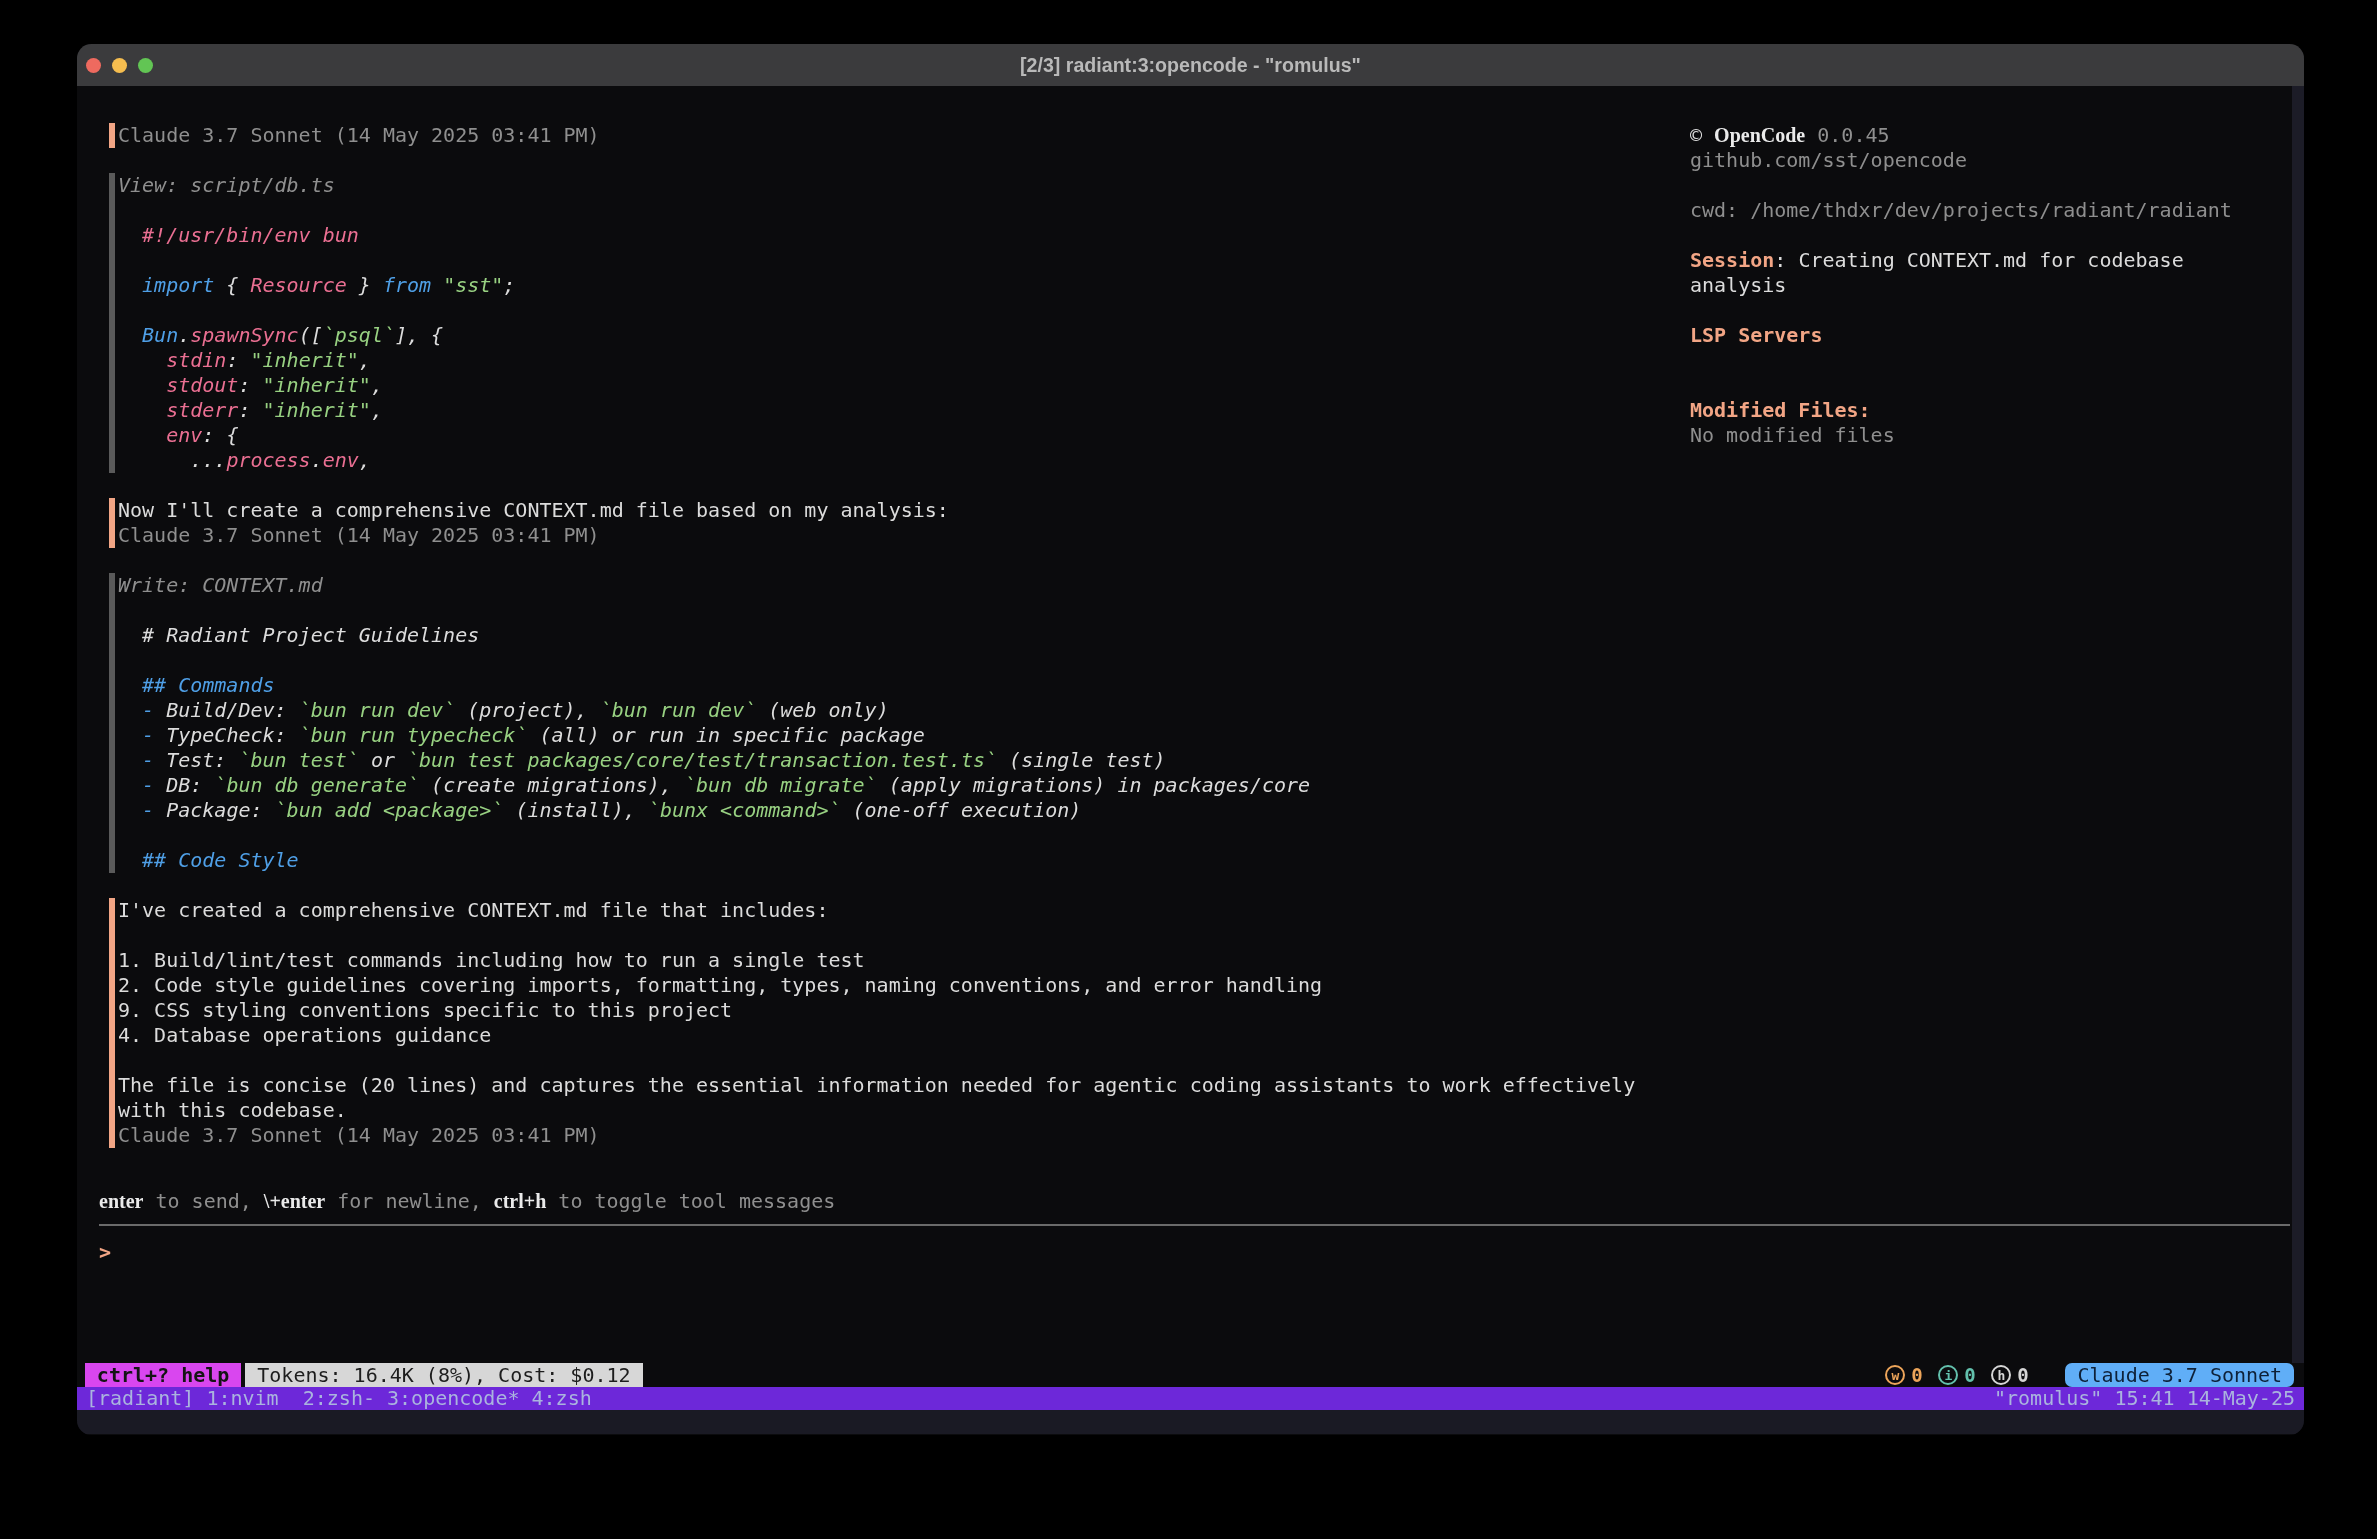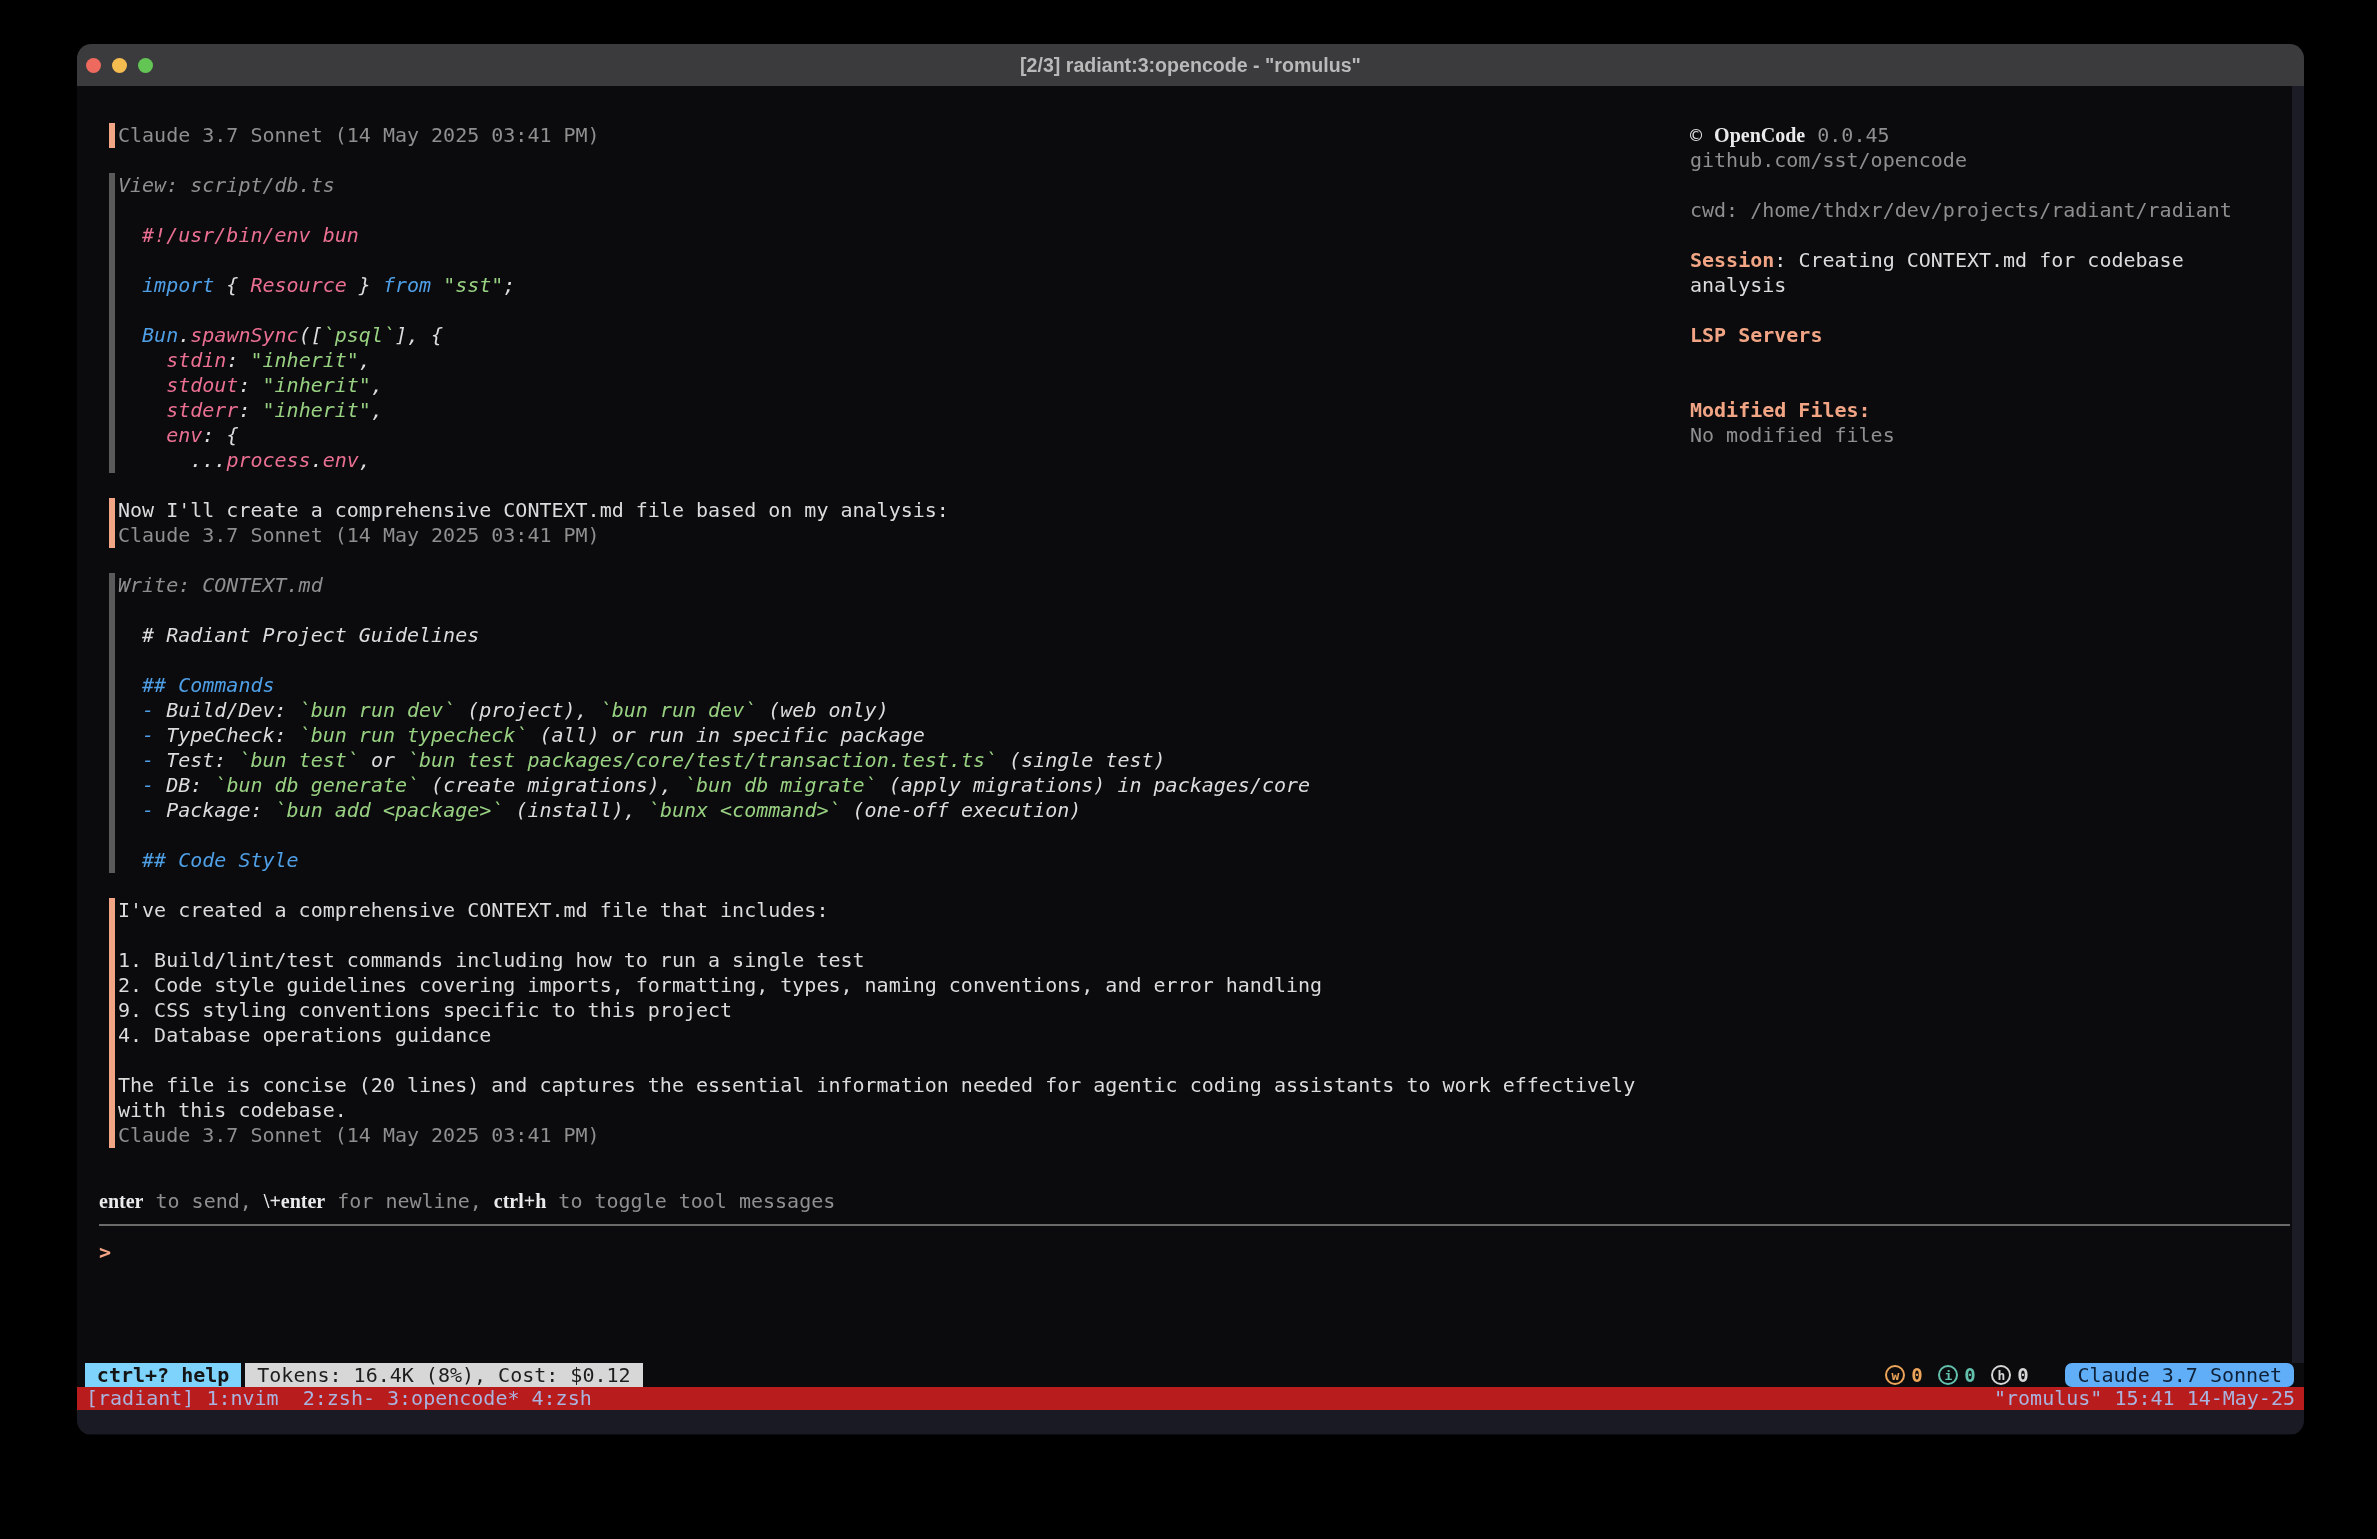--- a/index.html
+++ b/index.html
@@ -58,40 +58,40 @@
   .divider   { position:absolute; left:22px; top:1138px; width:2191px; height:2px; background:#6a6a6a; }
   .prompt    { position:absolute; left:22px; top:1154px; color:#f2a585; font-weight:bold; height:25px; line-height:25px; }
 
   
   .statusbar {
     position:absolute; left:0; top:1277px; right:9.8px; height:24px;
     display:flex; justify-content:space-between; align-items:center; padding-left:7.8px;
   }
   .status-left, .status-right { display:flex; align-items:center; height:24px; }
   .chip { height:24px; line-height:24px; white-space:pre; font-size:20px; }
-  .chip-help   { background:#7dd3fc; color:#141414; font-weight:bold; }
+  .chip-help   { background:#d946ef; color:#141414; font-weight:bold; }
   .chip-tokens { background:#d7d7d7; color:#1d1d1d; margin-left:3.9px; }
   .chip-model  { background:#60aef7; color:#0e2138;border-radius:7px; }
 
   .diagnostics { display:flex; align-items:center; margin-right:21px; }
   .diag { display:inline-flex; align-items:center; gap:5.9px; margin-right:15.7px; }
   .diag-icon {
     width:20px; height:20px; border:2px solid currentColor; border-radius:50%;
     display:inline-flex; align-items:center; justify-content:center;
     font:bold 13px/1 "DejaVu Sans Mono", monospace;
   }
   .diag-count { font:bold 19px/24px "DejaVu Sans Mono", monospace; }
   .diag.orange { color:#eda55a; }
   .diag.teal   { color:#63c1ad; }
   .diag.white  { color:#d6d6d6; }
 
   
   .tmux {
     position:absolute; left:0; top:1301px; right:0; height:23.5px;
-    background:#b91c1c; color:#aab4de;
+    background:#6d28d9; color:#aab4de;
     display:flex; justify-content:space-between; align-items:center;
     padding:0 9px; white-space:pre; font-size:20px; line-height:23.5px;
   }
   .bottom-pad { position:absolute; left:0; top:1324px; right:0; height:24px; background:#1a1a24; }
 </style>
 </head>
 <body>
 
 <div class="window">
 

